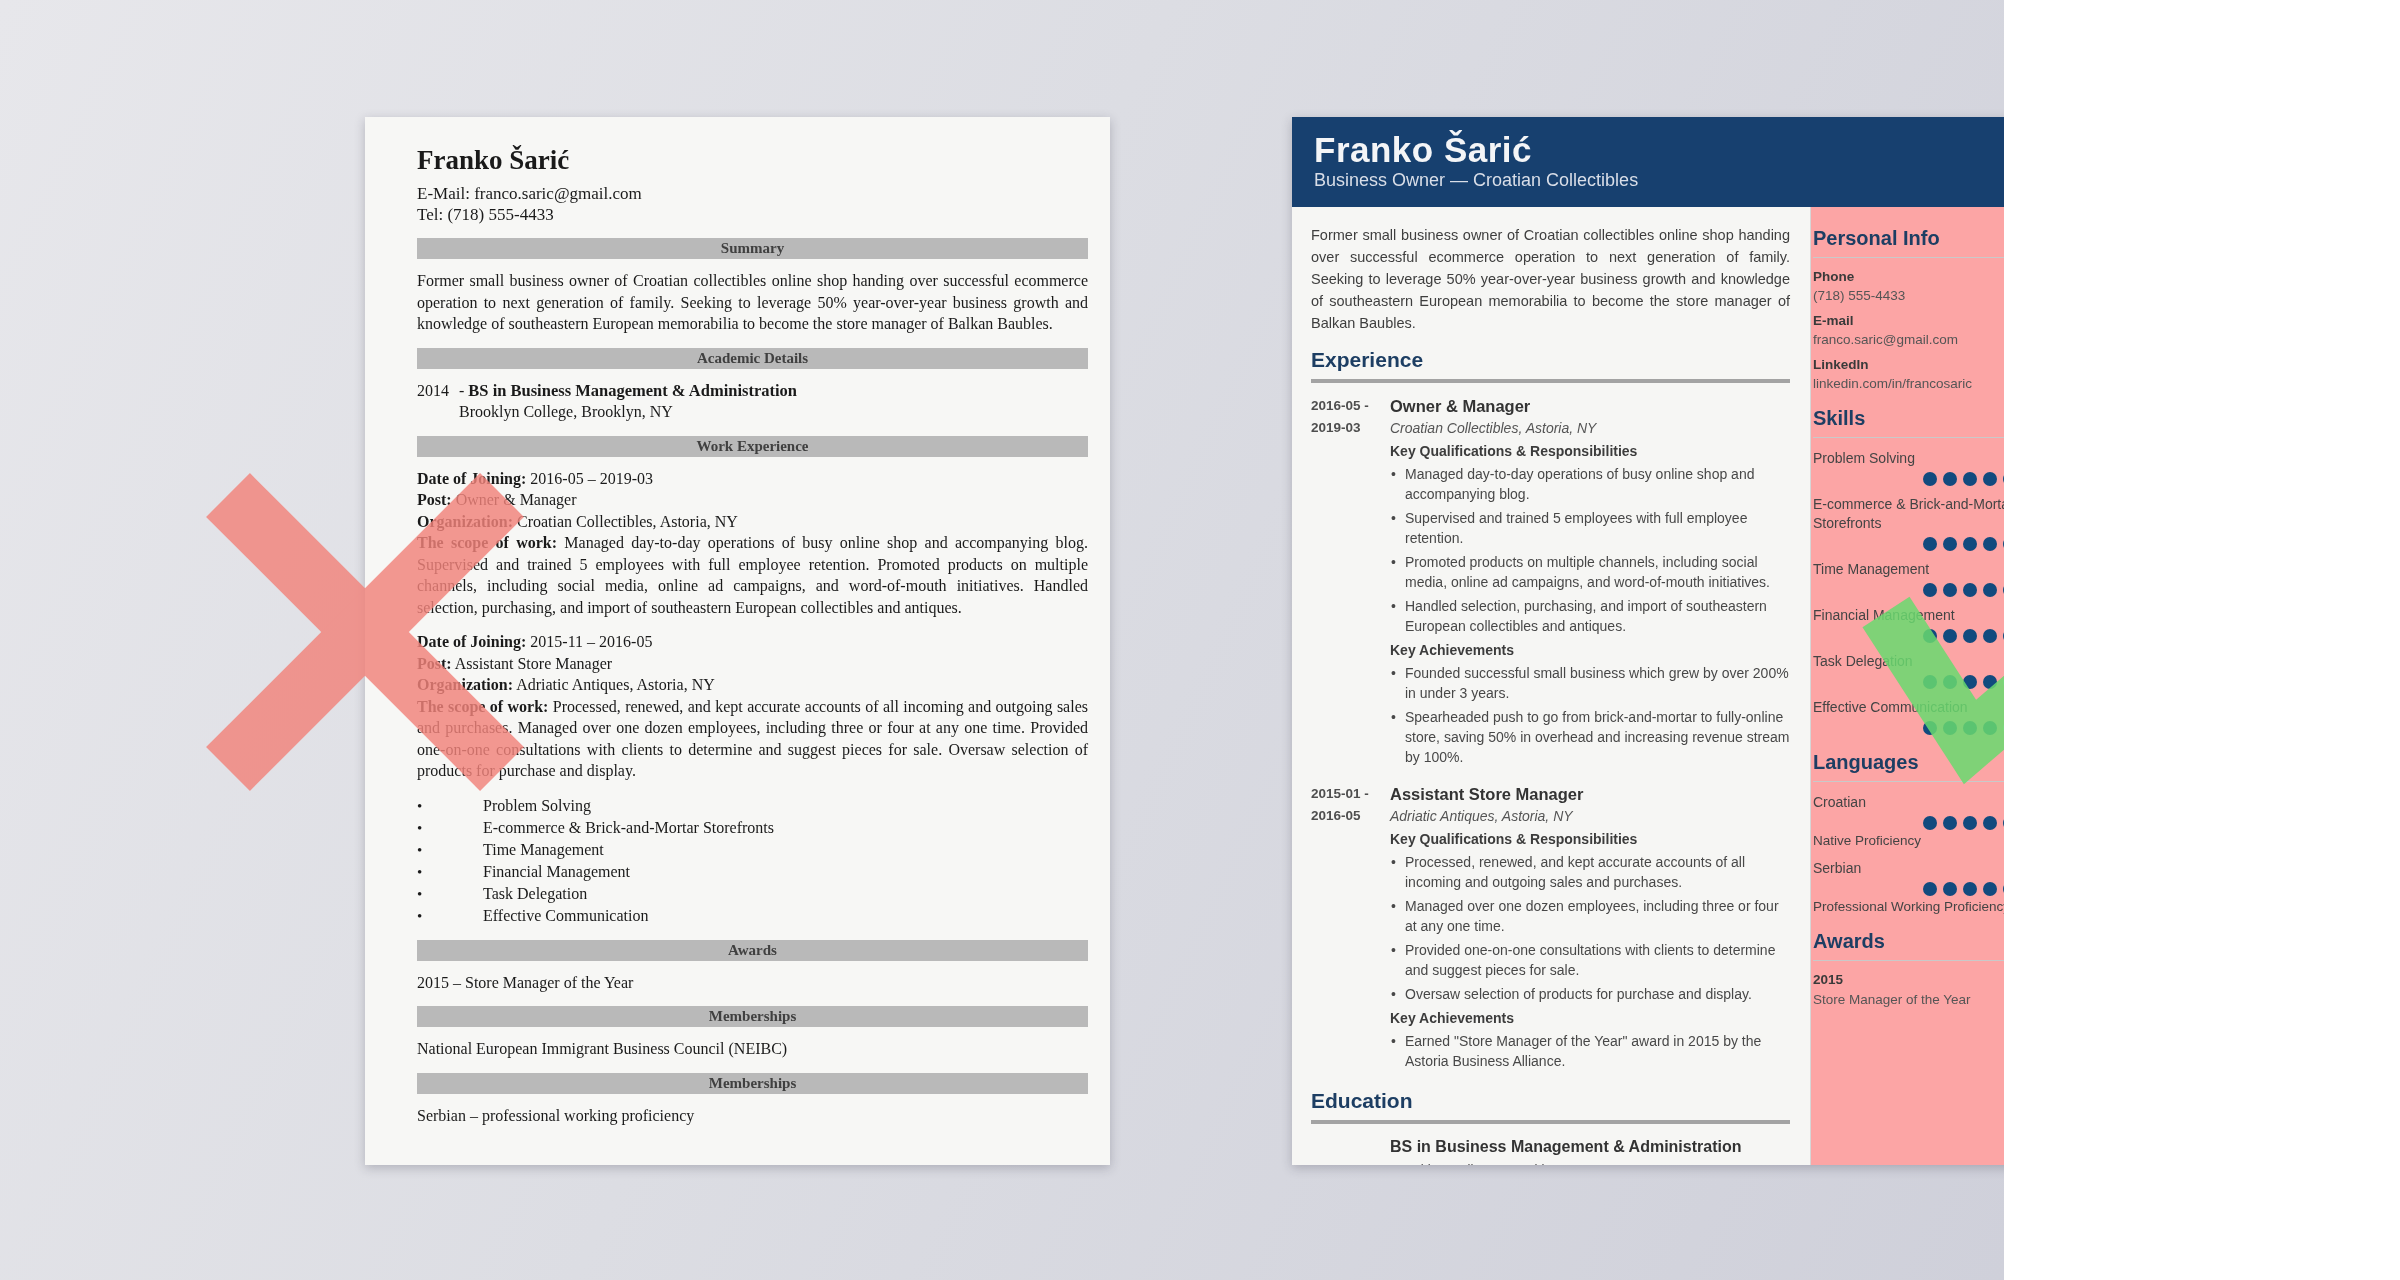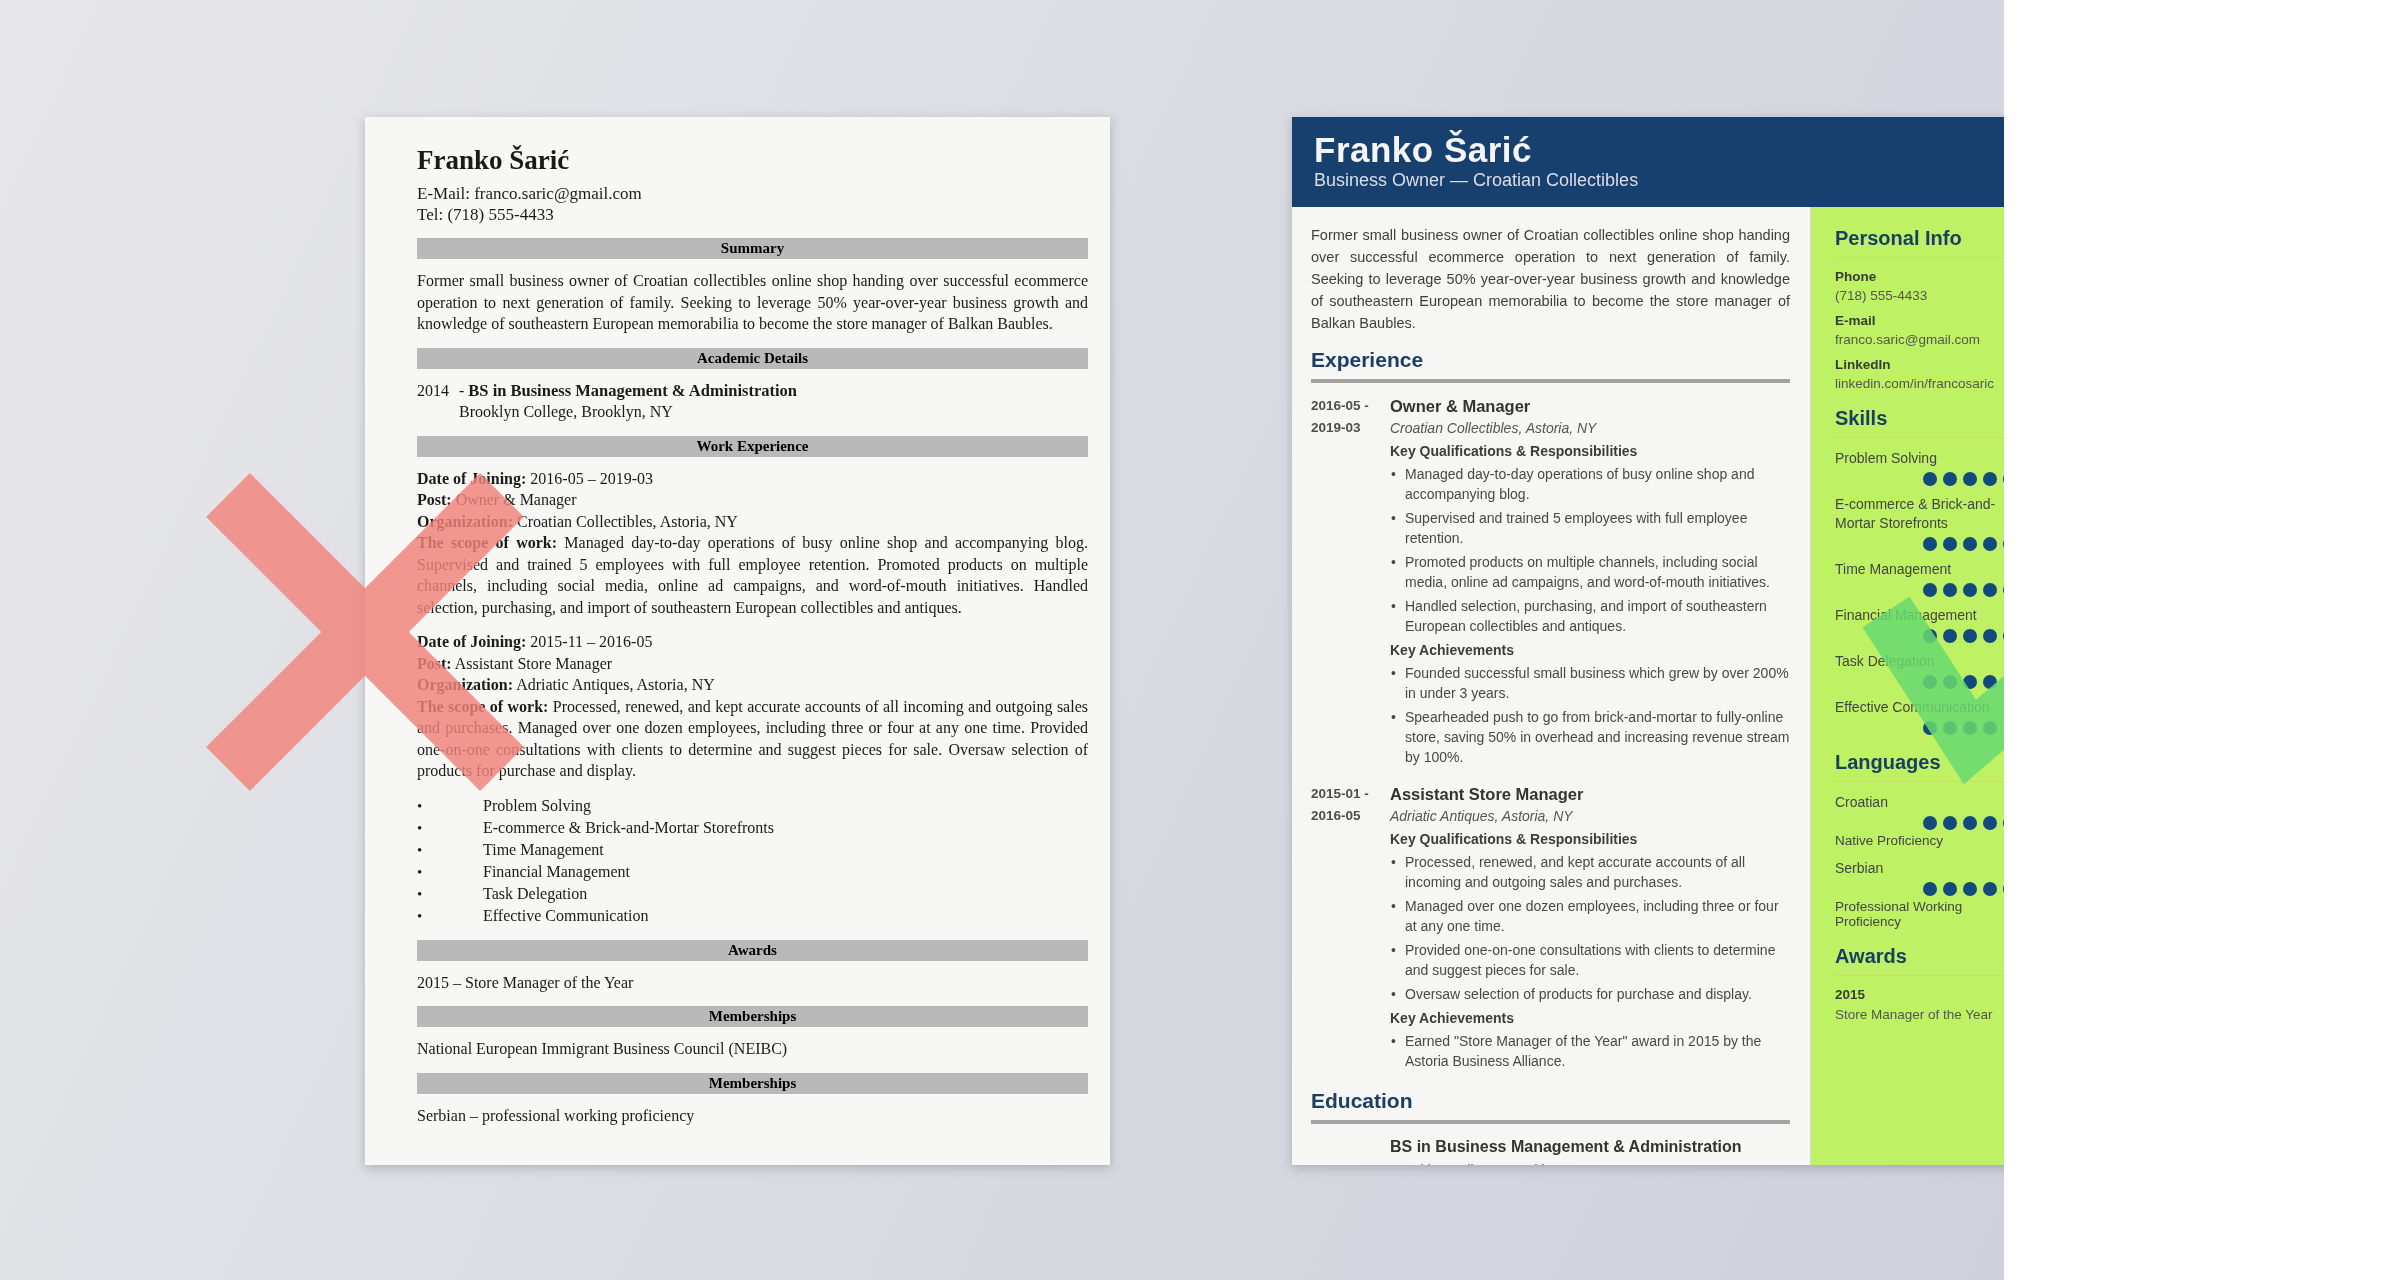--- a/index.html
+++ b/index.html
@@ -14,43 +14,43 @@
     background:linear-gradient(115deg,#e7e7eb 0%,#dcdde3 45%,#cfd0da 100%);}
 
   
   .page{position:absolute;top:117px;height:1048px;overflow:hidden;
     box-shadow:0 3px 10px rgba(40,40,60,.25);}
   .page-left{left:365px;width:745px;background:#f7f7f5;
     font-family:"Liberation Serif",serif;color:#1a1a1a;
     padding:28px 22px 0 52px;}
   .page-left .name{font-size:27px;font-weight:bold;margin-bottom:7px;}
   .page-left .contact{font-size:17px;line-height:21px;}
-  .bar{background:var(--bar-gray);color:#000000;text-align:center;
+  .bar{background:var(--bar-gray);color:#404040;text-align:center;
     font-weight:bold;font-size:15px;padding:2px 0;margin:13px 0 11px 0;}
   .serif-body{font-size:16px;line-height:21.5px;text-align:justify;}
   .edu-line1{font-size:16px;line-height:21.5px;}
   .edu-line1 .edu-year{margin-right:10px;}
   .edu-line1 strong{font-size:16.5px;}
   .edu-line2{font-size:16px;line-height:21.5px;padding-left:42px;}
   .job{margin-bottom:13px;}
   .job .jline{font-size:16px;line-height:21.5px;}
   .skills-list{list-style:none;margin:4px 0 2px 0;}
   .skills-list li{position:relative;padding-left:66px;font-size:16px;line-height:22px;}
   .skills-list li::before{content:"•";position:absolute;left:0;top:0;font-size:15px;}
   .plain-line{font-size:16px;line-height:21.5px;}
 
   
   .page-right{left:1292px;width:741px;background:#f6f6f4;display:flex;flex-direction:column;}
   .r-header{height:90px;background:var(--navy);padding:13px 0 0 22px;flex:0 0 auto;}
   .r-header .r-name{color:#f4f5f7;font-size:35px;font-weight:bold;letter-spacing:.5px;}
   .r-header .r-sub{color:#d9dee8;font-size:18px;}
   .r-body{flex:1;display:flex;min-height:0;}
   .r-main{width:518px;padding:17px 20px 0 19px;overflow:hidden;}
-  .r-side{flex:1;background:#bef264;border-left:1px solid #d6d6d6;
-    padding:20px 16px 0 24px;overflow:hidden;}
+  .r-side{flex:1;background:#fca5a5;border-left:1px solid #d6d6d6;
+    padding:20px 16px 0 2px;overflow:hidden;}
   .r-summary{font-size:14.5px;line-height:22px;color:#3e3e3e;text-align:justify;}
   .r-h2{color:var(--heading-navy);font-size:21px;font-weight:bold;
     border-bottom:4px solid #a3a3a3;padding-bottom:7px;margin:14px 0 12px 0;}
   .r-job{display:flex;margin-bottom:12px;}
   .r-dates{width:79px;flex:0 0 auto;font-size:13.5px;font-weight:bold;color:#4e4e4e;line-height:22px;}
   .r-jcontent{flex:1;}
   .r-jtitle{font-size:16.5px;font-weight:bold;color:#333;line-height:22px;}
   .r-company{font-size:14px;font-style:italic;color:#555;line-height:22px;margin-bottom:2px;}
   .r-boldlabel{font-size:14px;font-weight:bold;color:#3c3c3c;line-height:20px;margin:2px 0 3px 0;}
   .bullet{position:relative;padding-left:15px;font-size:14px;color:#484848;line-height:20px;margin-bottom:4px;}

